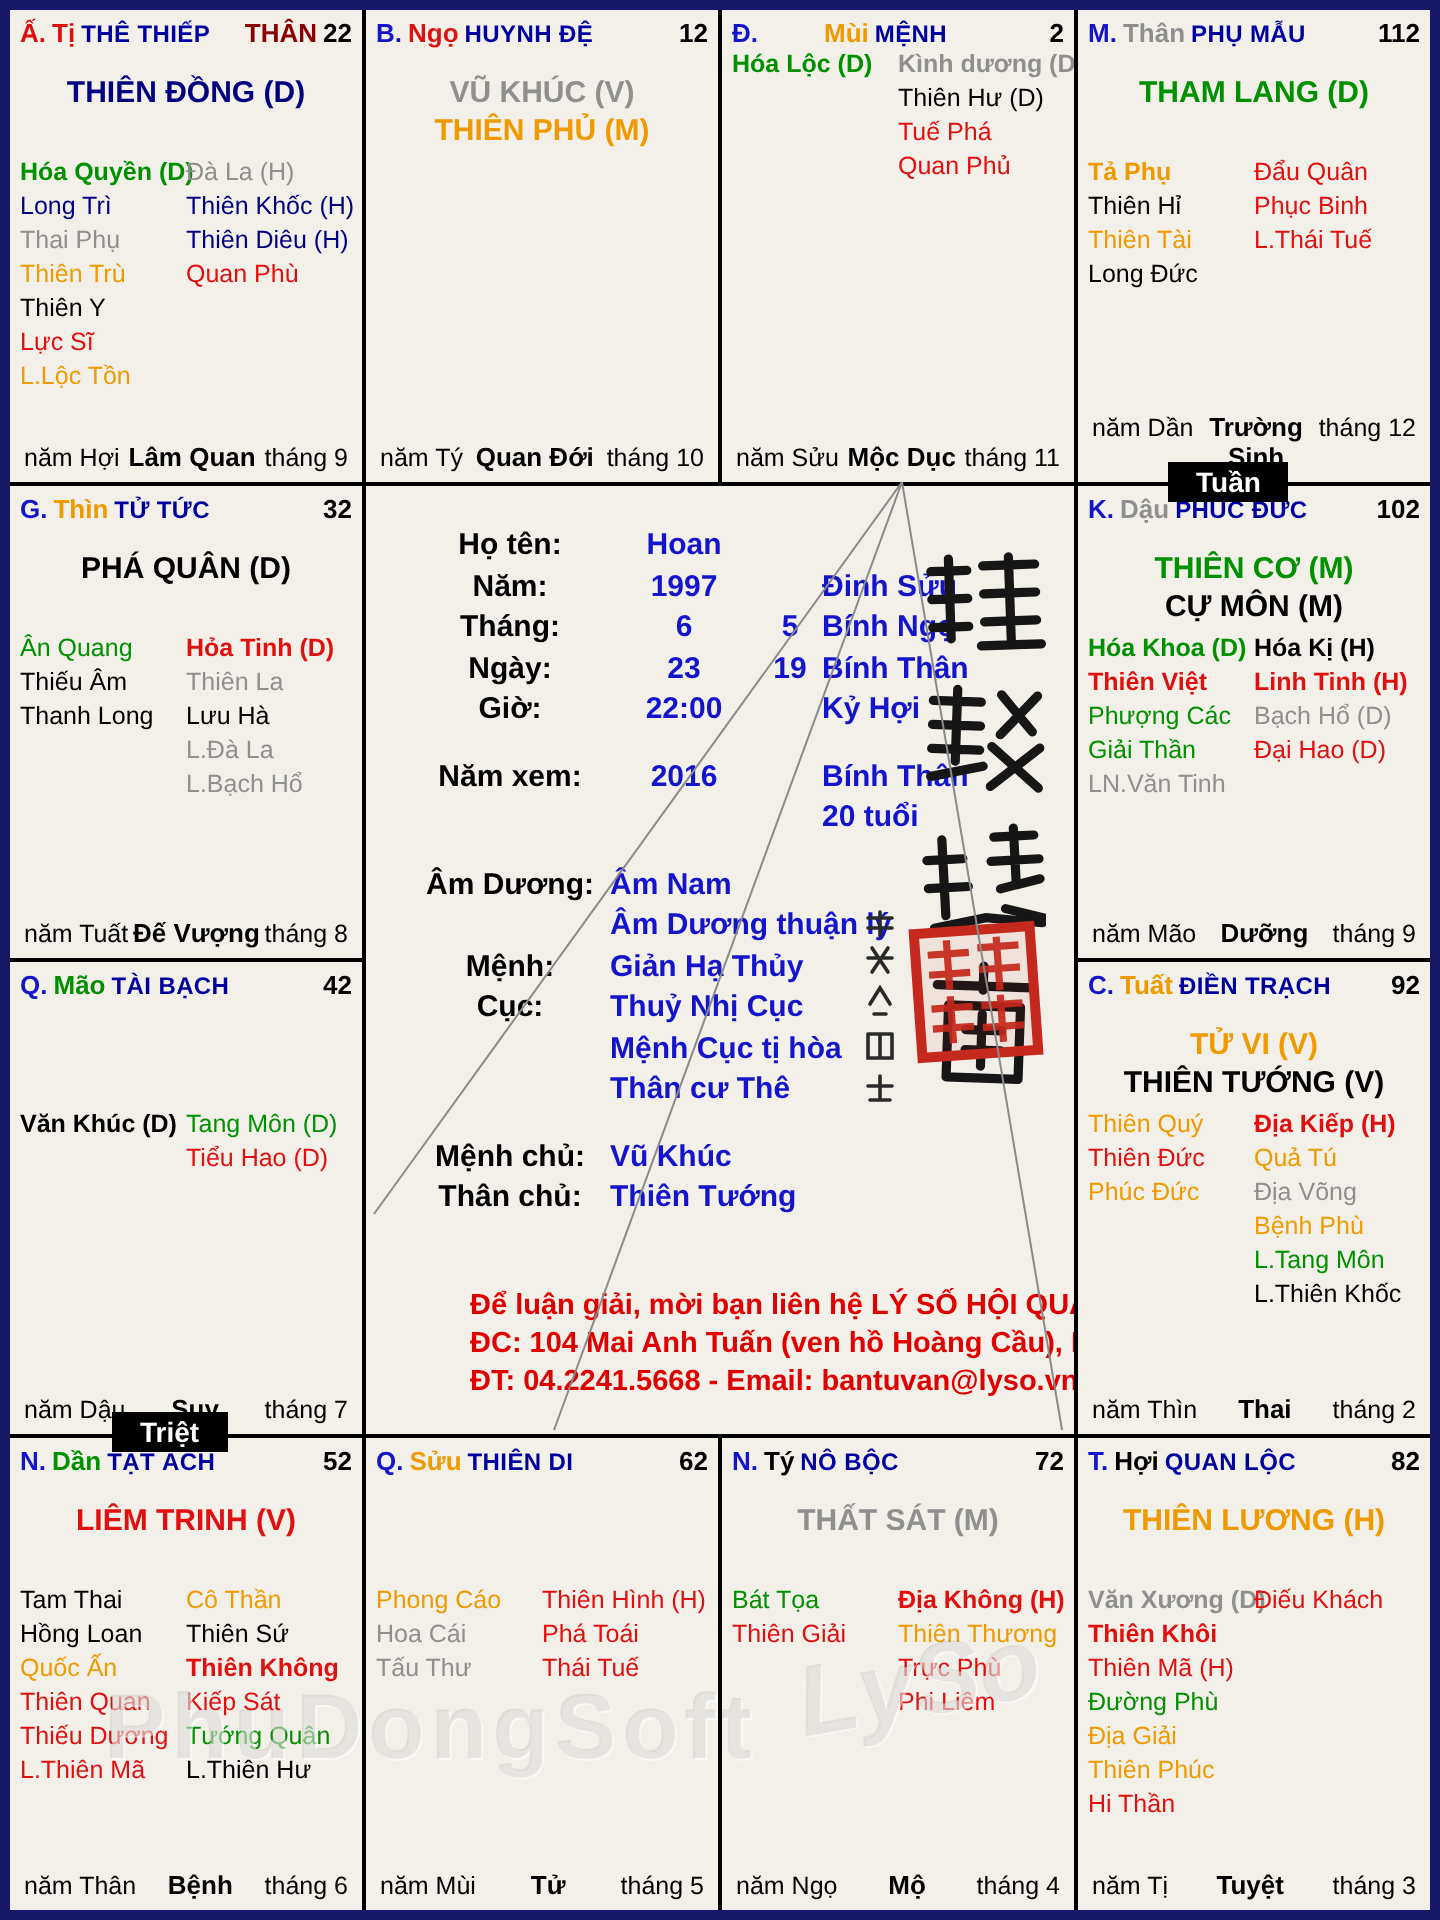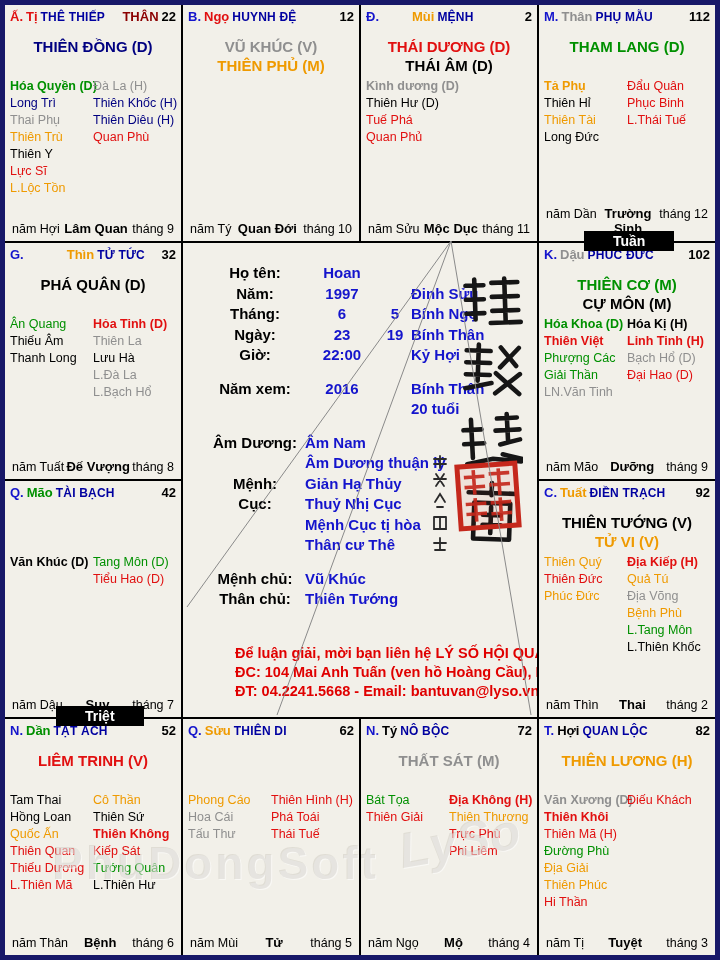--- a/index.html
+++ b/index.html
@@ -34,21 +34,21 @@
   .irow .v2{width:32px;}
   .gap{height:13px;}
   .contact{position:absolute;left:16px;right:6px;bottom:16px;color:#e00000;font-weight:bold;
            font-size:14.5px;line-height:19px;white-space:nowrap;margin-left:36px;}
   .callig{position:absolute;right:14px;top:30px;}
   .sealcap{position:absolute;right:88px;top:212px;}
   .seal{position:absolute;right:16px;top:218px;transform:rotate(-4deg);}
   
   .overlay{position:absolute;inset:0;pointer-events:none;z-index:6;}
   .badge{position:absolute;z-index:9;background:#000;color:#fff;font-weight:bold;font-size:14px;
-         line-height:20px;padding:0 29px;}
+         line-height:20px;padding:0 14px;}
   .wm{position:absolute;z-index:2;color:rgba(70,60,35,0.10);text-shadow:1px 1px 0 rgba(255,255,255,0.55);
       font-weight:bold;pointer-events:none;white-space:nowrap;}
   .wm1{left:52px;top:836px;font-size:46px;letter-spacing:3px;}
   .wm2{left:398px;top:812px;font-size:50px;font-style:italic;transform:rotate(-10deg);}
 </style>
 </head>
 <body>
 
 <div id="chart">
   <div class="grid">
@@ -103,25 +103,24 @@
           <span>tháng 10</span>
         </div>
     </div>
 
     <div class="cell palace" style="grid-area:1/3">
       <div class="p-head">
         <span class="canchi"><span style="color: rgb(20, 20, 204);">Đ.</span><span style="color: rgb(239, 154, 0); padding-left: 30px;">Mùi</span></span>
         <span class="pname">MỆNH</span>
         <span class="pnum">2</span>
       </div>
-      <div class="p-main">
-          <span class="star c-red">THÁI DƯƠNG (D)</span>
-          <span class="star c-black">THÁI ÂM (D)</span>
-        </div>
-      <div class="p-cols">
+      <div class="p-cols">
+          <div class="p-col">
+            <span class="star c-green b">Hóa Lộc (D)</span>
+          </div>
           <div class="p-col">
             <span class="star c-gray b">Kình dương (D)</span>
             <span class="star c-black">Thiên Hư (D)</span>
             <span class="star c-red">Tuế Phá</span>
             <span class="star c-red">Quan Phủ</span>
           </div>
         </div>
       <div class="p-foot">
           <span>năm Sửu</span>
           <span class="cyc">Mộc Dục</span>
@@ -153,21 +152,21 @@
         </div>
       <div class="p-foot">
           <span>năm Dần</span>
           <span class="cyc">Trường Sinh</span>
           <span>tháng 12</span>
         </div>
     </div>
 
     <div class="cell palace" style="grid-area:2/1">
       <div class="p-head">
-        <span class="canchi"><span style="color: rgb(20, 20, 204);">G.</span><span style="color: rgb(239, 154, 0); margin-left: 40px;">Thìn</span></span>
+        <span class="canchi"><span style="color: rgb(20, 20, 204);">G.</span><span style="color: rgb(239, 154, 0);">Thìn</span></span>
         <span class="pname">TỬ TỨC</span>
         <span class="pnum">32</span>
       </div>
       <div class="p-main">
           <span class="star c-black">PHÁ QUÂN (D)</span>
         </div>
       <div class="p-cols">
           <div class="p-col">
             <span class="star c-green">Ân Quang</span>
             <span class="star c-black">Thiếu Âm</span>
@@ -373,22 +372,22 @@
         </div>
     </div>
 
     <div class="cell palace" style="grid-area:3/4">
       <div class="p-head">
         <span class="canchi"><span style="color: rgb(20, 20, 204);">C.</span><span style="color: rgb(239, 154, 0);">Tuất</span></span>
         <span class="pname">ĐIỀN TRẠCH</span>
         <span class="pnum">92</span>
       </div>
       <div class="p-main">
+          <span class="star c-orange">TỬ VI (V)</span>
           <span class="star c-black">THIÊN TƯỚNG (V)</span>
-          <span class="star c-orange">TỬ VI (V)</span>
         </div>
       <div class="p-cols">
           <div class="p-col">
             <span class="star c-orange">Thiên Quý</span>
             <span class="star c-red">Thiên Đức</span>
             <span class="star c-orange">Phúc Đức</span>
           </div>
           <div class="p-col">
             <span class="star c-red b">Địa Kiếp (H)</span>
             <span class="star c-orange">Quả Tú</span>

